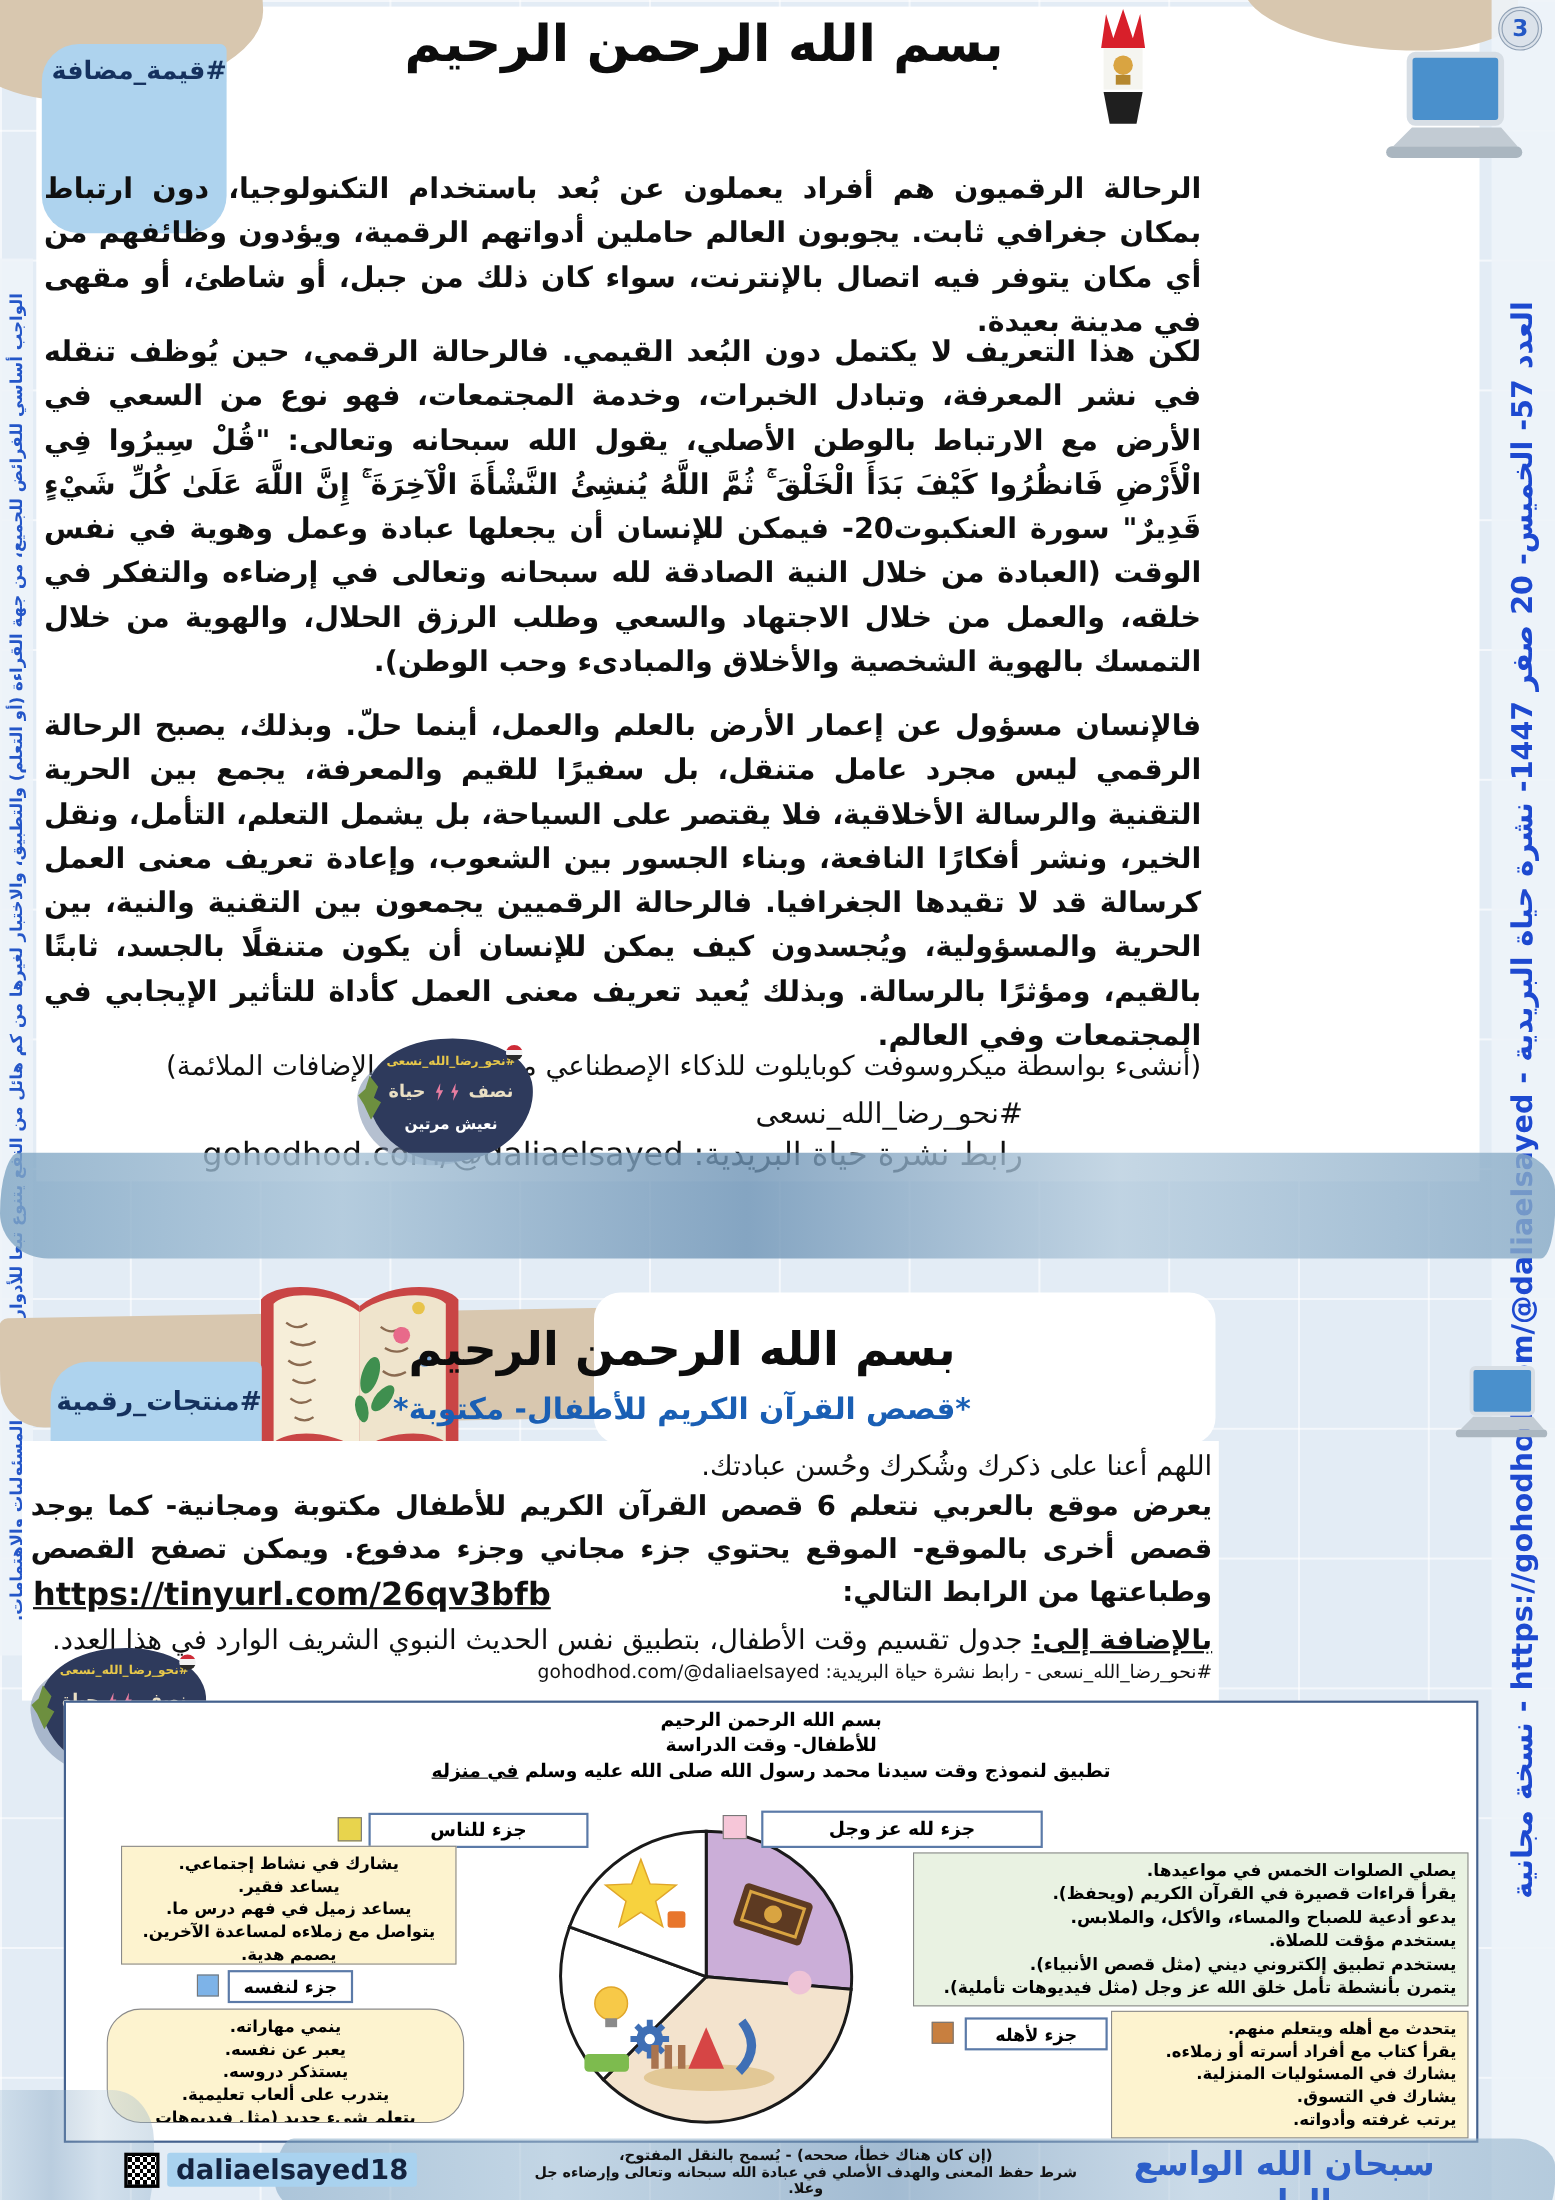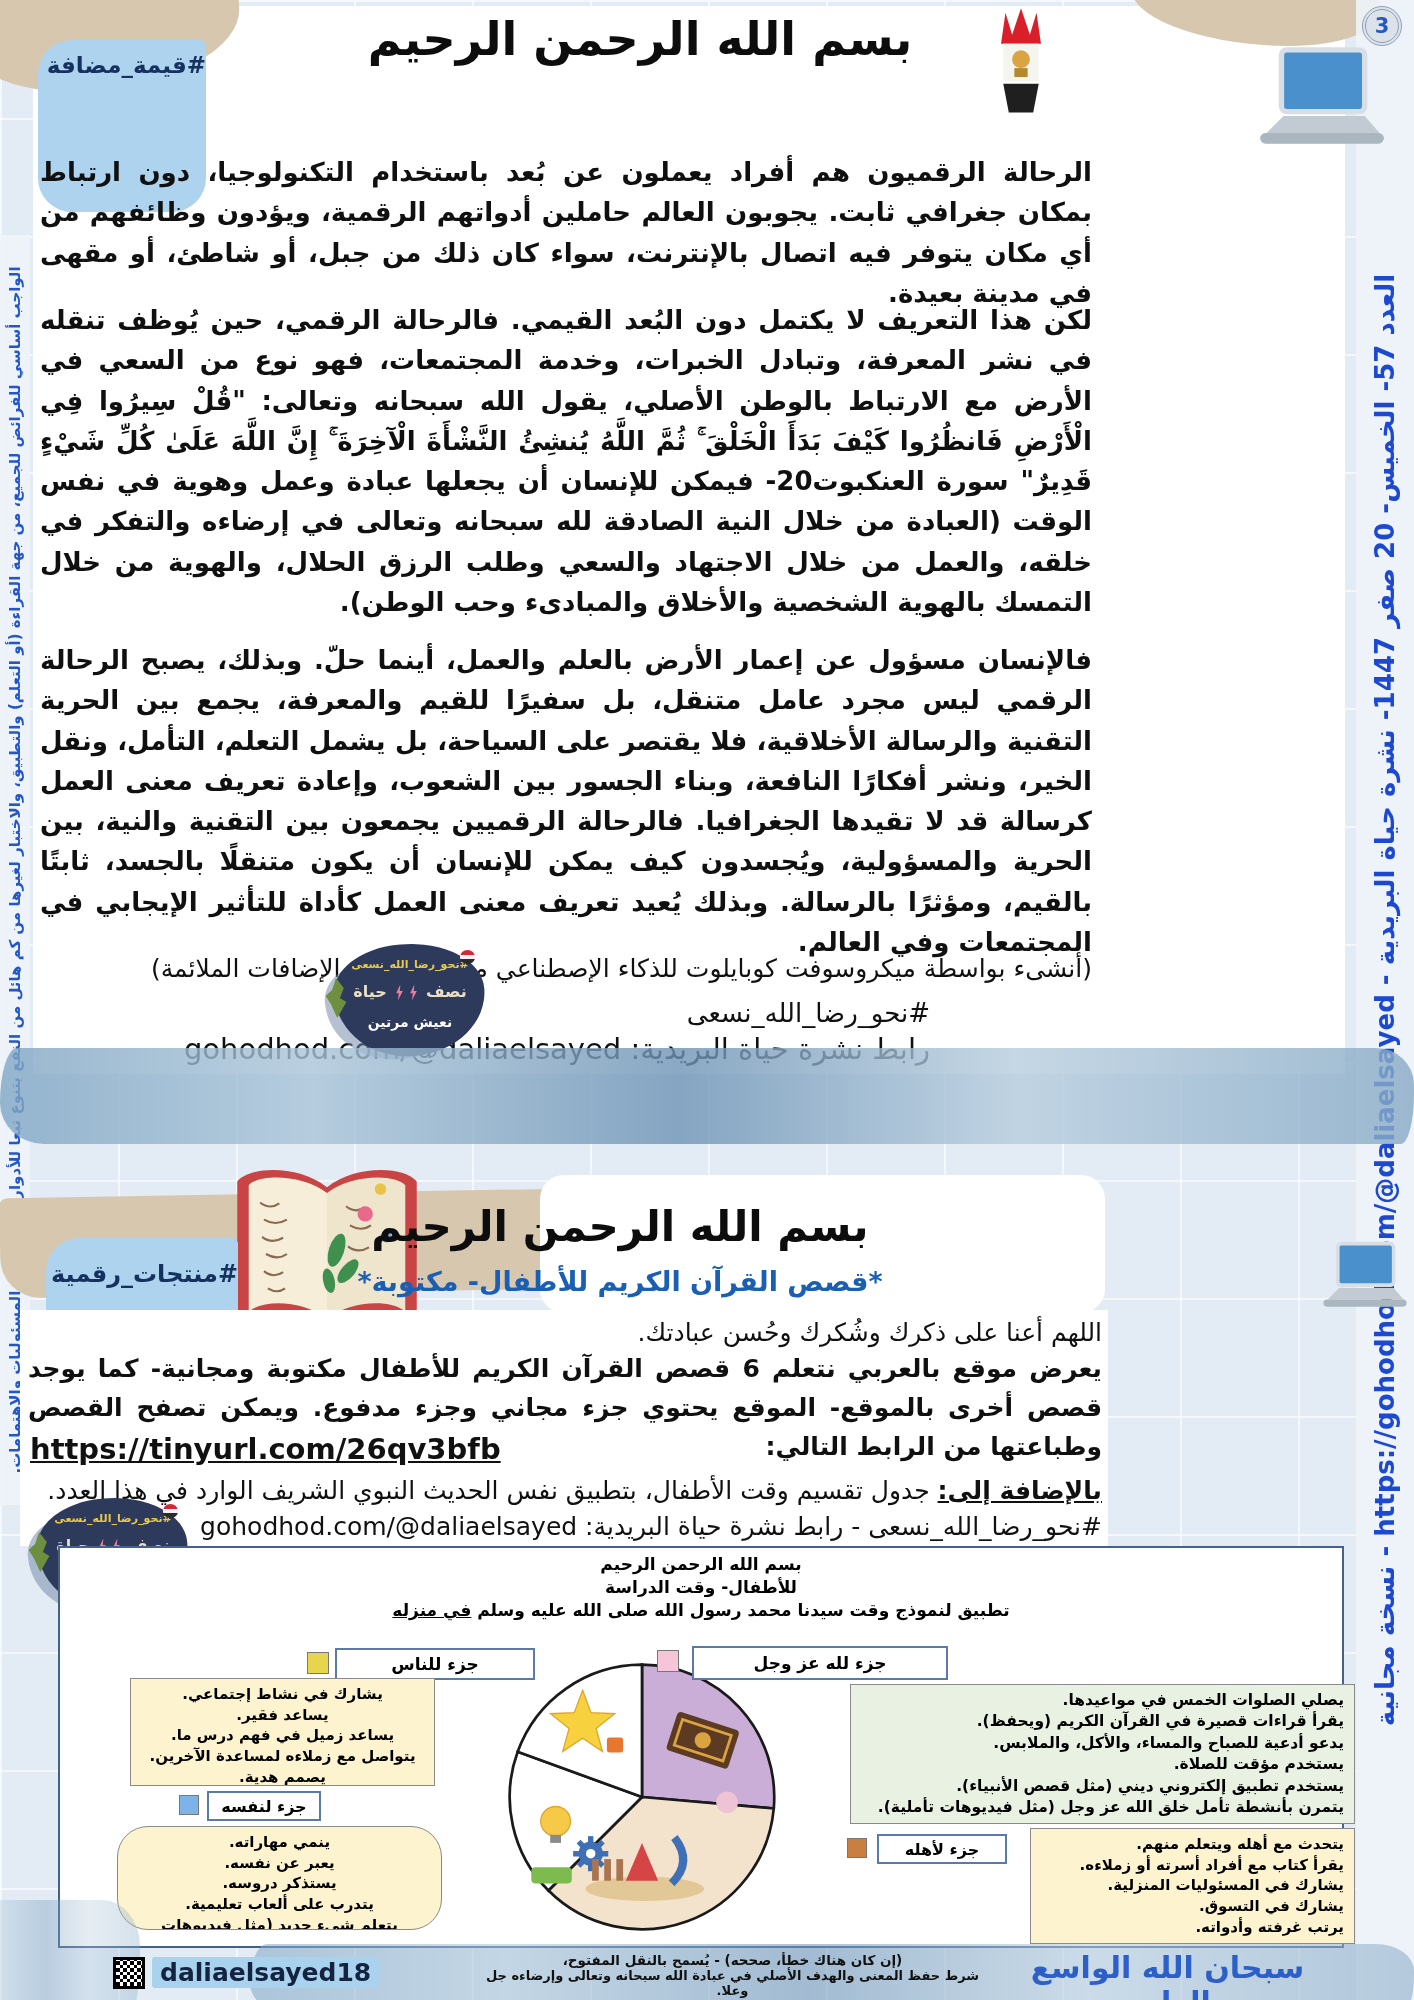--- a/index.html
+++ b/index.html
@@ -36,21 +36,21 @@
   .stamp-leaf{position:absolute;left:-12px;top:34px;width:26px;height:40px;background:#6d8f3f;
     clip-path:polygon(50% 0,80% 25%,65% 50%,90% 60%,55% 100%,30% 65%,10% 45%,35% 30%);}
   .stamp-flag{position:absolute;right:10px;top:6px;width:15px;height:14px;border-radius:50% 50% 46% 46%;
     background:linear-gradient(#ce2b37 33%,#f3f3f3 33% 66%,#2b2b2b 66%);}
   .dg{border:2px solid #44618e;background:#fff;}
   .dg-title{position:absolute;left:0;right:0;text-align:center;font-weight:bold;color:#000;}
   .dg-label{position:absolute;background:#fff;border:2px solid #5b7aa8;text-align:center;
     font-weight:bold;color:#000;overflow:hidden;}
   .dg-ico{position:absolute;width:22px;height:22px;border:1px solid #777;}
   .dg-box{position:absolute;border:1px solid #8a8a8a;font-weight:bold;color:#000;
-    white-space:pre-line;line-height:1.38;overflow:hidden;padding:5px 10px;margin-left:20px;}
+    white-space:pre-line;line-height:1.38;overflow:hidden;padding:5px 10px;}
   .ybox{background:#fdf3cf;text-align:center;}
   .gbox{background:#e9f2e2;text-align:right;}
   .link{font-weight:bold;text-decoration:underline;color:#111;}
   .qr{width:32px;height:32px;background:
     repeating-linear-gradient(0deg,#000 0 4px,#fff 4px 7px),
     repeating-linear-gradient(90deg,#000 0 4px,#fff 4px 7px);background-blend-mode:difference;border:3px solid #000;}
   .hl{background:#a9d2ef;padding:1px 8px;border-radius:3px;color:#14233f;font-weight:bold;}
 </style>
 </head>
 <body>
@@ -144,21 +144,21 @@
   <div class="abs h-title rtl" style="left:280px;top:1202px;width:680px;font-size:42px;">بسم الله الرحمن الرحيم</div>
   <div class="abs h-sub rtl" style="left:280px;top:1266px;width:680px;font-size:27px;">*قصص القرآن الكريم للأطفال- مكتوبة*</div>
 
   <div class="abs card" style="left:20px;top:1310px;width:1088px;height:236px;"></div>
   <div class="abs soft rtl" style="left:40px;top:1314px;width:1062px;font-size:25px;text-align:right;">اللهم أعنا على ذكرك وشُكرك وحُسن عبادتك.</div>
   <div class="abs para rtl" style="left:28px;top:1350px;width:1074px;font-size:25px;">يعرض موقع بالعربي نتعلم 6 قصص القرآن الكريم للأطفال مكتوبة ومجانية- كما يوجد قصص أخرى بالموقع- الموقع يحتوي جزء مجاني وجزء مدفوع. ويمكن تصفح القصص وطباعتها من الرابط التالي:</div>
   <div class="abs link" style="left:30px;top:1432px;font-size:29px;direction:ltr;">https://tinyurl.com/26qv3bfb</div>
   <div class="abs soft rtl" style="left:40px;top:1472px;width:1062px;font-size:25px;text-align:right;">
     <span style="font-weight:bold;text-decoration:underline;">بالإضافة إلى:</span><span> جدول تقسيم وقت الأطفال، بتطبيق نفس الحديث النبوي الشريف الوارد في هذا العدد.</span>
   </div>
-  <div class="abs soft rtl" style="left:40px;top:1508px;width:1062px;font-size:25px;">#نحو_رضا_الله_نسعى - رابط نشرة حياة البريدية: gohodhod.com/@daliaelsayed</div>
+  <div class="abs soft rtl" style="left:40px;top:1508px;width:1062px;font-size:17px;">#نحو_رضا_الله_نسعى - رابط نشرة حياة البريدية: gohodhod.com/@daliaelsayed</div>
 
   <div class="abs stamp" style="left:38px;top:1498px;">
     <div class="stamp-blob"></div>
     <div class="stamp-l1">#نحو_رضا_الله_نسعى</div>
     <div class="stamp-l2">
       <span>نصف</span>
       <span class="bolt"></span><span class="bolt"></span>
       <span>حياة</span>
     </div>
     <div class="stamp-l3">نعيش مرتين</div>

